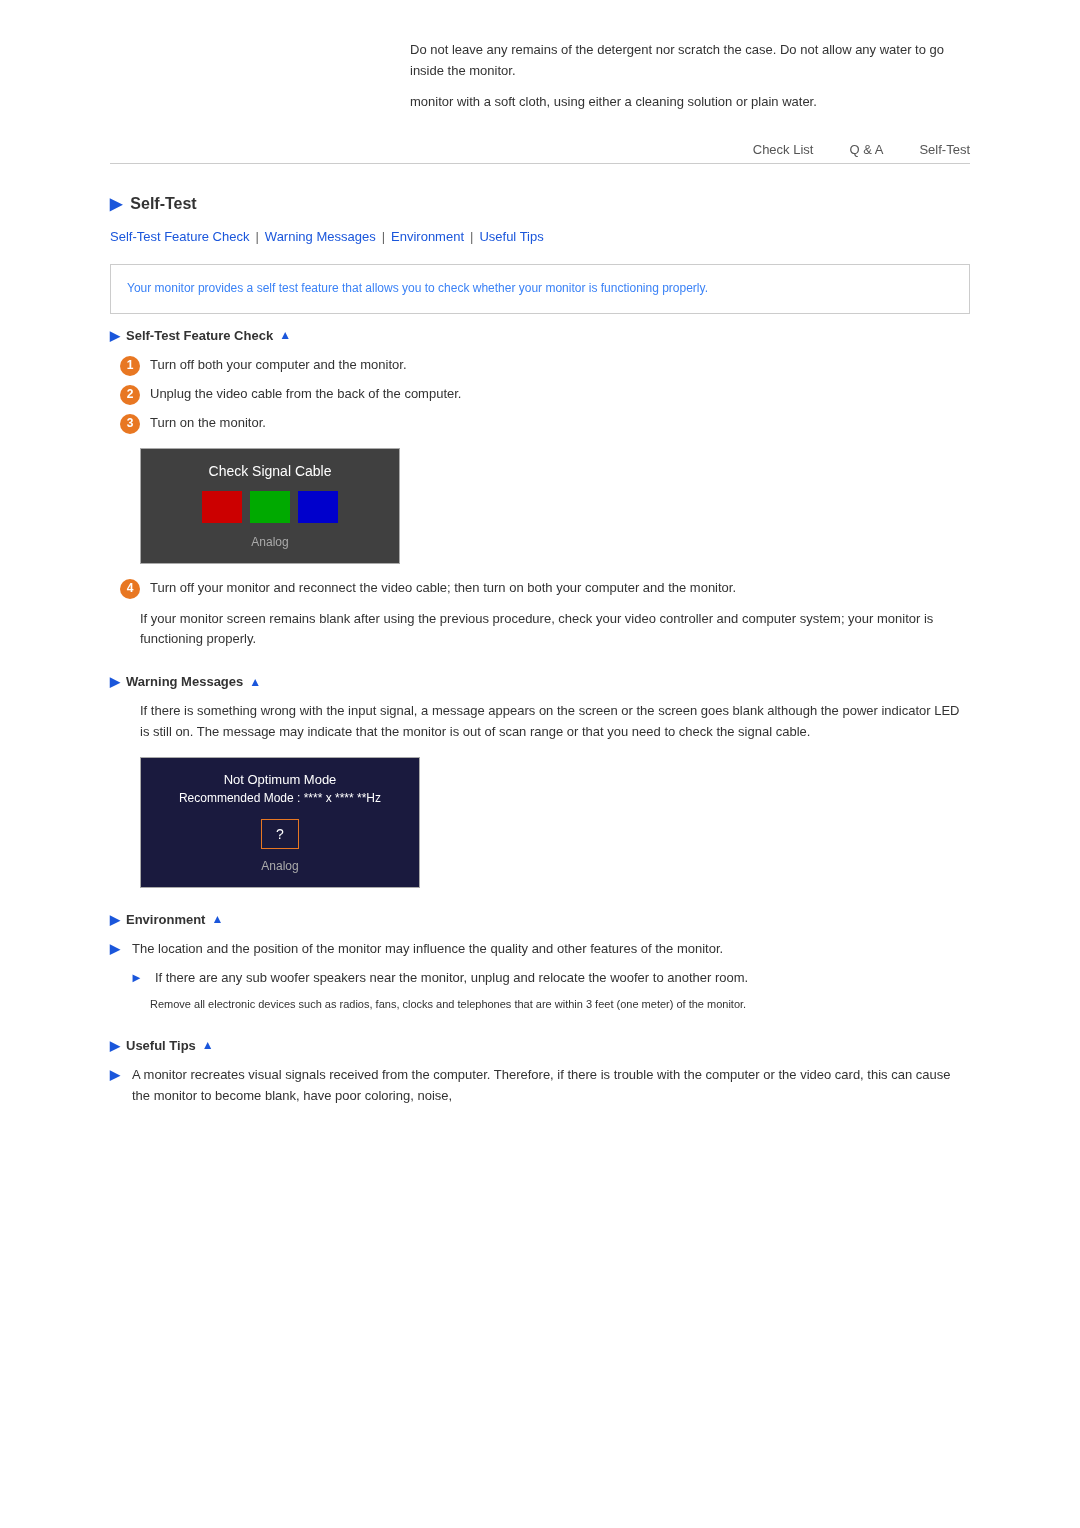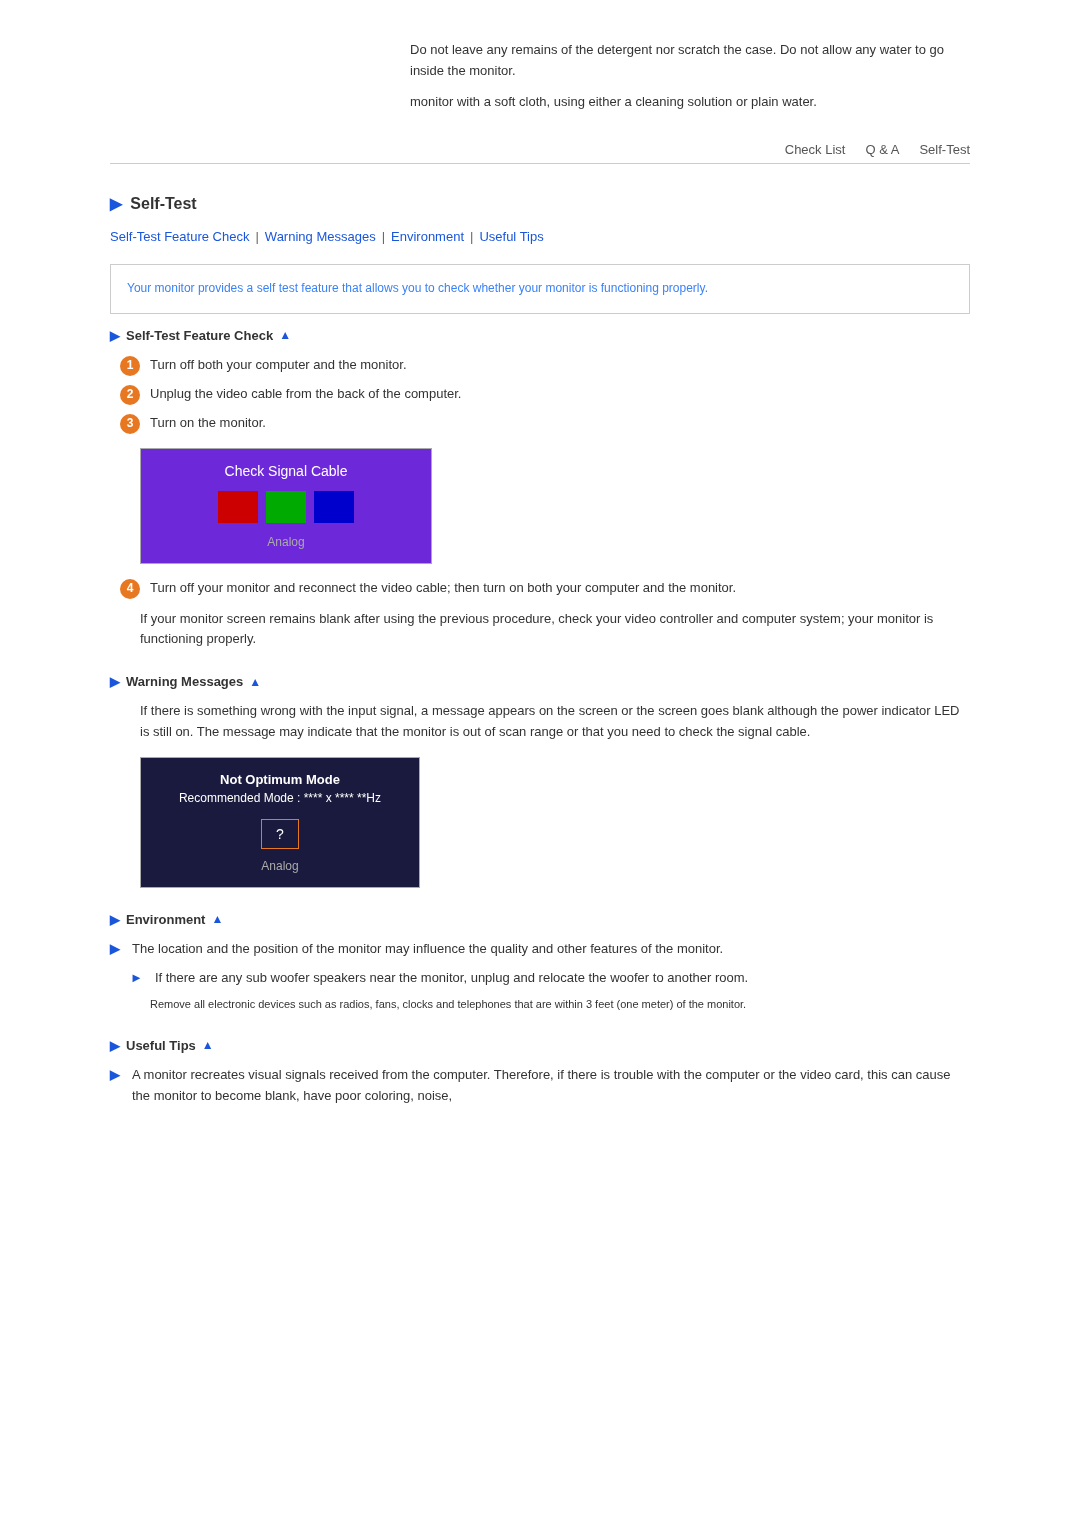--- a/index.html
+++ b/index.html
@@ -30,20 +30,21 @@
       justify-content: flex-end;
       border-bottom: 1px solid #ccc;
       padding-bottom: 6px;
       margin-bottom: 30px;
       gap: 20px;
       color: #555;
       font-size: 13px;
     }
     .nav-bar span {
       cursor: pointer;
+      margin-left: 16px;
     }
     .section-title {
       display: flex;
       align-items: center;
       gap: 8px;
       font-size: 16px;
       font-weight: bold;
       color: #333;
       margin-bottom: 16px;
     }
@@ -122,24 +123,24 @@
     .num-4 { background: #e87722; }
     .sub-text {
       margin-left: 30px;
       font-size: 13px;
       line-height: 1.6;
       margin-bottom: 10px;
       color: #333;
     }
     .signal-box {
       border: 1px solid #aaa;
-      width: 292px;
+      width: 260px;
       margin: 14px 30px;
       padding: 14px 4px;
-      background: #6d28d9;
+      background: #404040;
       color: #fff;
       font-size: 13px;
       text-align: center;
     }
     .signal-box .title-text {
       color: #fff;
       font-size: 14px;
       margin-bottom: 12px;
     }
     .color-blocks {
@@ -166,21 +167,20 @@
       margin: 14px 30px;
       padding: 14px 16px;
       background: #1a1a3e;
       color: #fff;
       font-size: 12px;
       text-align: center;
     }
     .warning-box .not-opt {
       font-size: 13px;
       margin-bottom: 4px;
-      font-weight: bold;
     }
     .warning-box .rec-mode {
       font-size: 12px;
       margin-bottom: 14px;
     }
     .warning-box .question-box {
       display: inline-block;
       border: 1px solid #e87722;
       padding: 6px 14px;
       color: #fff;

